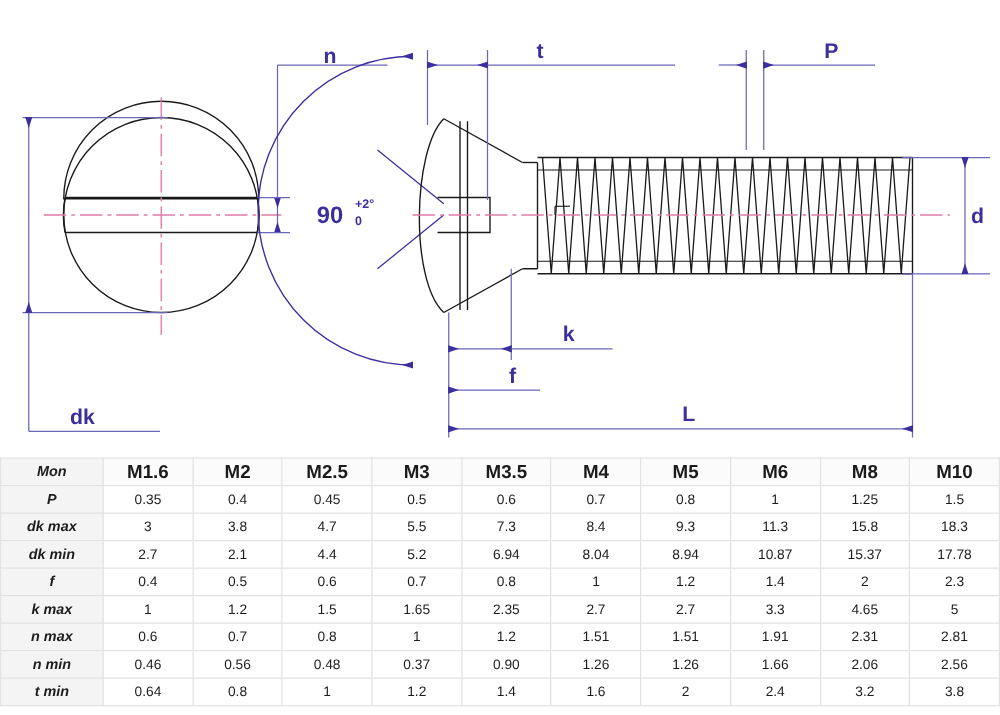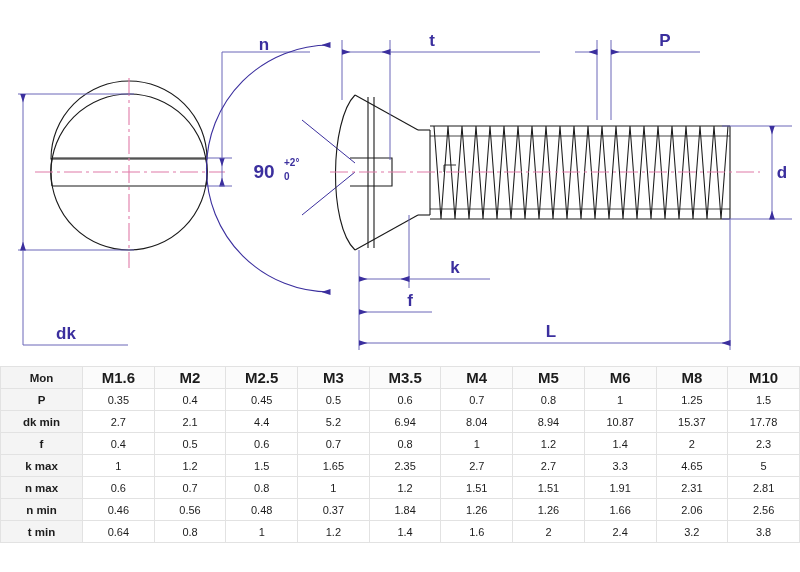--- a/index.html
+++ b/index.html
@@ -83,20 +83,21 @@
   table.spec thead th {
     font-weight: bold;
     background: #fbfbfb;
     font-size: 15px;
   }
   table.spec thead th.rowhead,
   table.spec tbody th.rowhead {
     background: #f4f4f4;
     font-weight: bold;
     font-size: 11.5px;
+    font-style: italic;
   }
   table.spec col.c0 { width: 82px; }
 </style>
 </head>
 <body>
 
 <div id="page">
 
   <div id="drawing-area">
     <svg id="drawing-svg" viewBox="0 0 800 365" xmlns="http://www.w3.org/2000/svg">
@@ -280,20 +281,33 @@
           <td>0.45</td>
           <td>0.5</td>
           <td>0.6</td>
           <td>0.7</td>
           <td>0.8</td>
           <td>1</td>
           <td>1.25</td>
           <td>1.5</td>
         </tr>
         <tr>
+          <th class="rowhead">dk max</th>
+          <td>3</td>
+          <td>3.8</td>
+          <td>4.7</td>
+          <td>5.5</td>
+          <td>7.3</td>
+          <td>8.4</td>
+          <td>9.3</td>
+          <td>11.3</td>
+          <td>15.8</td>
+          <td>18.3</td>
+        </tr>
+        <tr>
           <th class="rowhead">dk min</th>
           <td>2.7</td>
           <td>2.1</td>
           <td>4.4</td>
           <td>5.2</td>
           <td>6.94</td>
           <td>8.04</td>
           <td>8.94</td>
           <td>10.87</td>
           <td>15.37</td>
@@ -337,21 +351,21 @@
           <td>1.91</td>
           <td>2.31</td>
           <td>2.81</td>
         </tr>
         <tr>
           <th class="rowhead">n min</th>
           <td>0.46</td>
           <td>0.56</td>
           <td>0.48</td>
           <td>0.37</td>
-          <td>1.84</td>
+          <td>0.90</td>
           <td>1.26</td>
           <td>1.26</td>
           <td>1.66</td>
           <td>2.06</td>
           <td>2.56</td>
         </tr>
         <tr>
           <th class="rowhead">t min</th>
           <td>0.64</td>
           <td>0.8</td>

